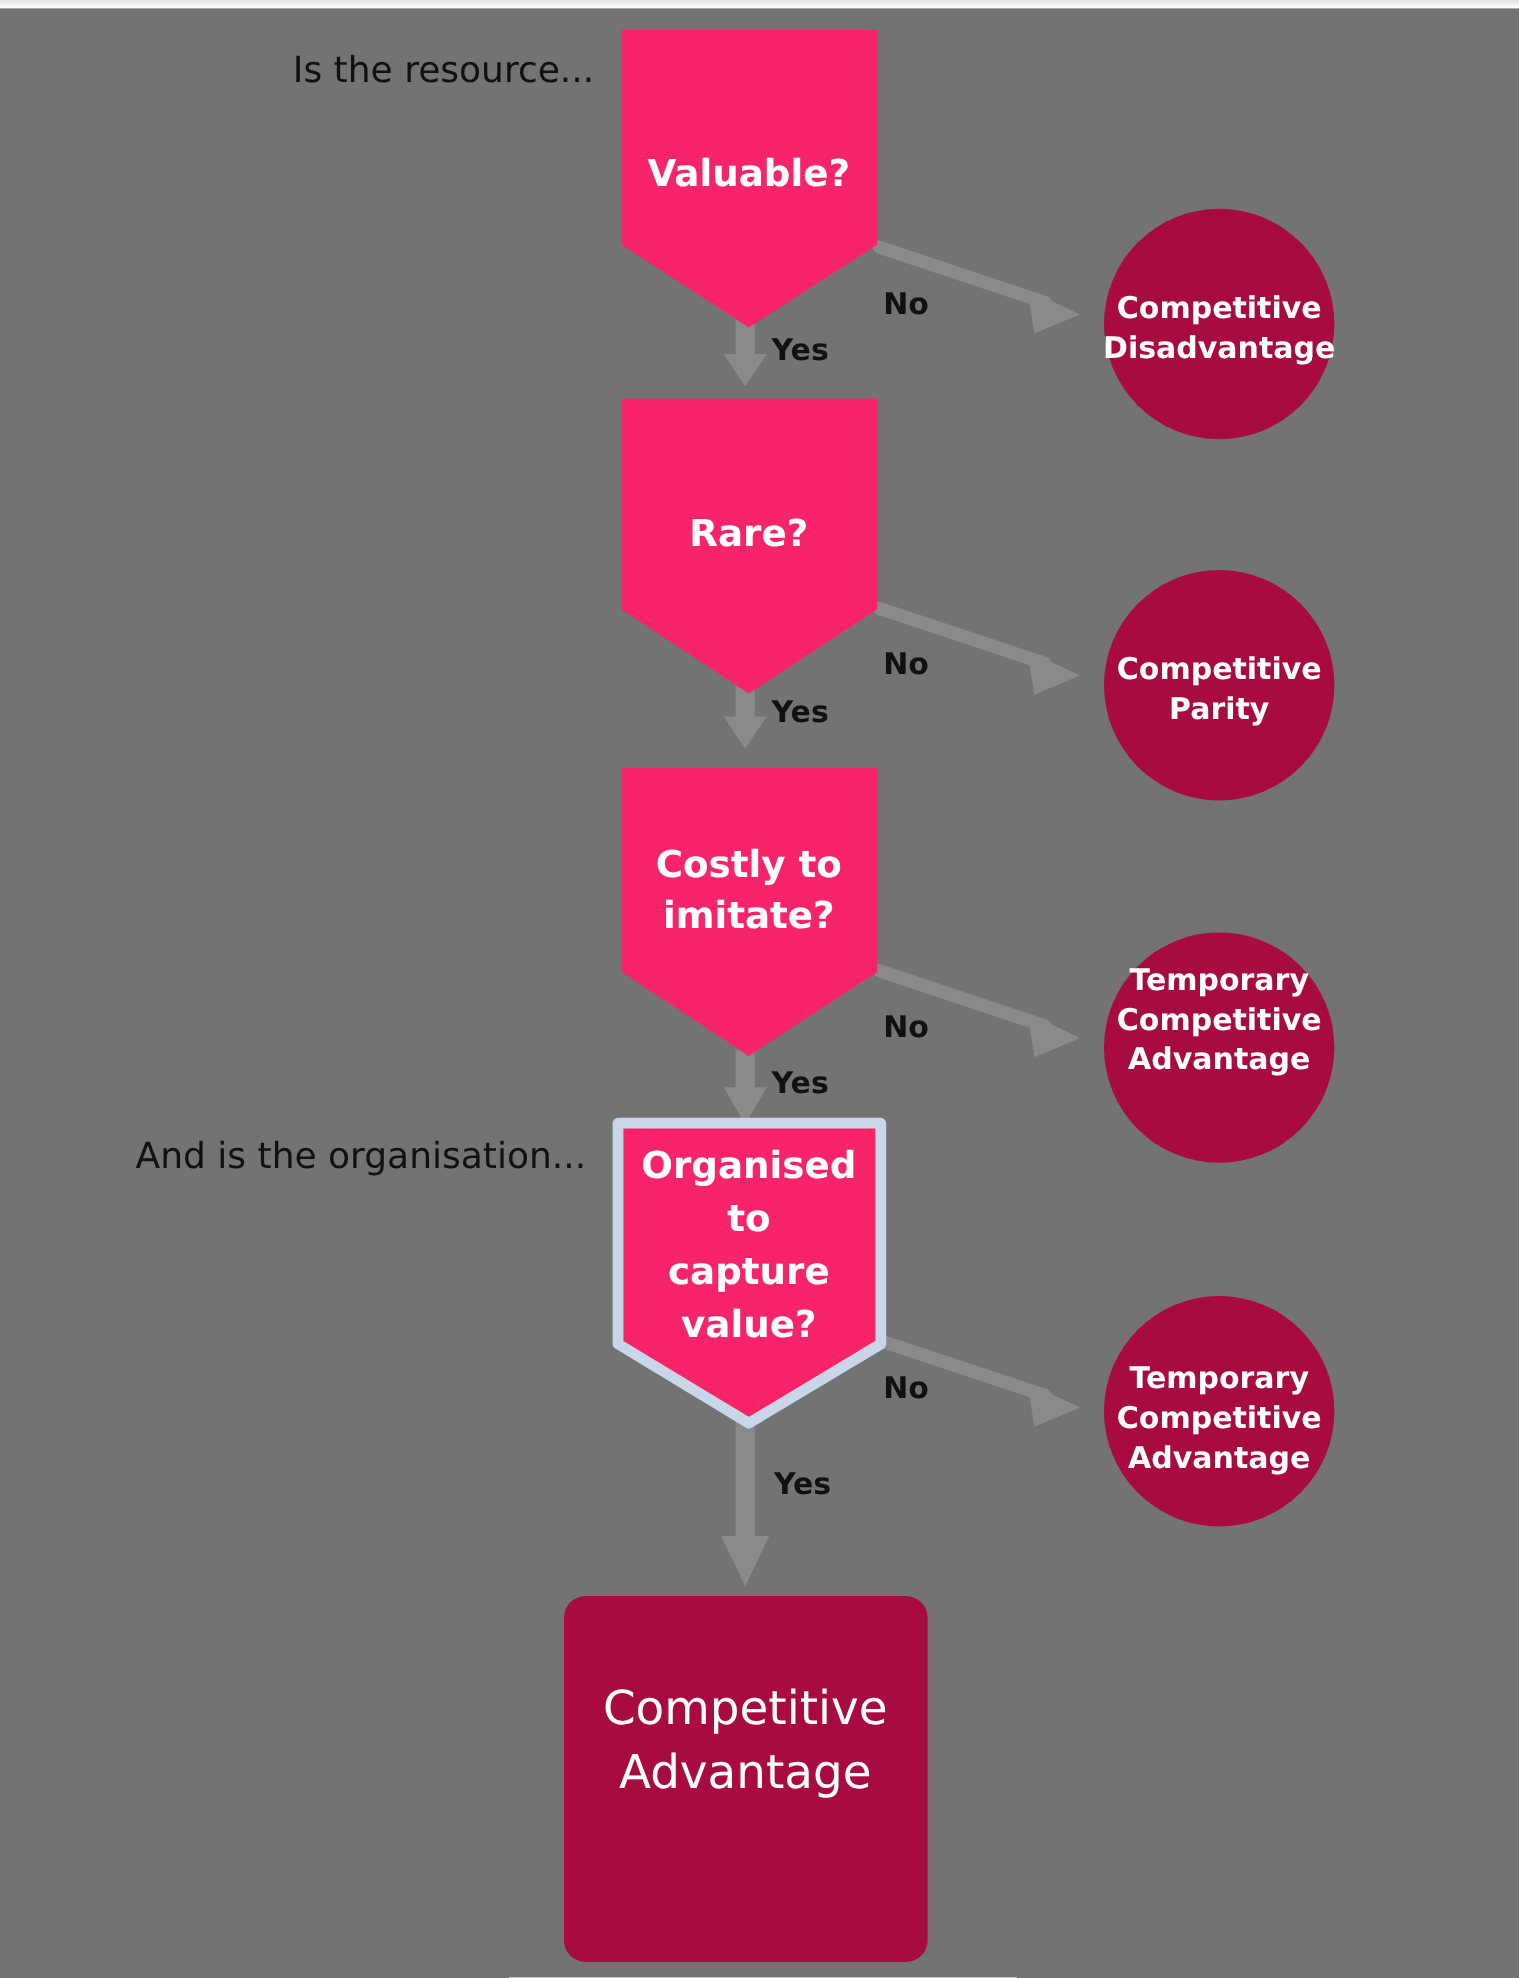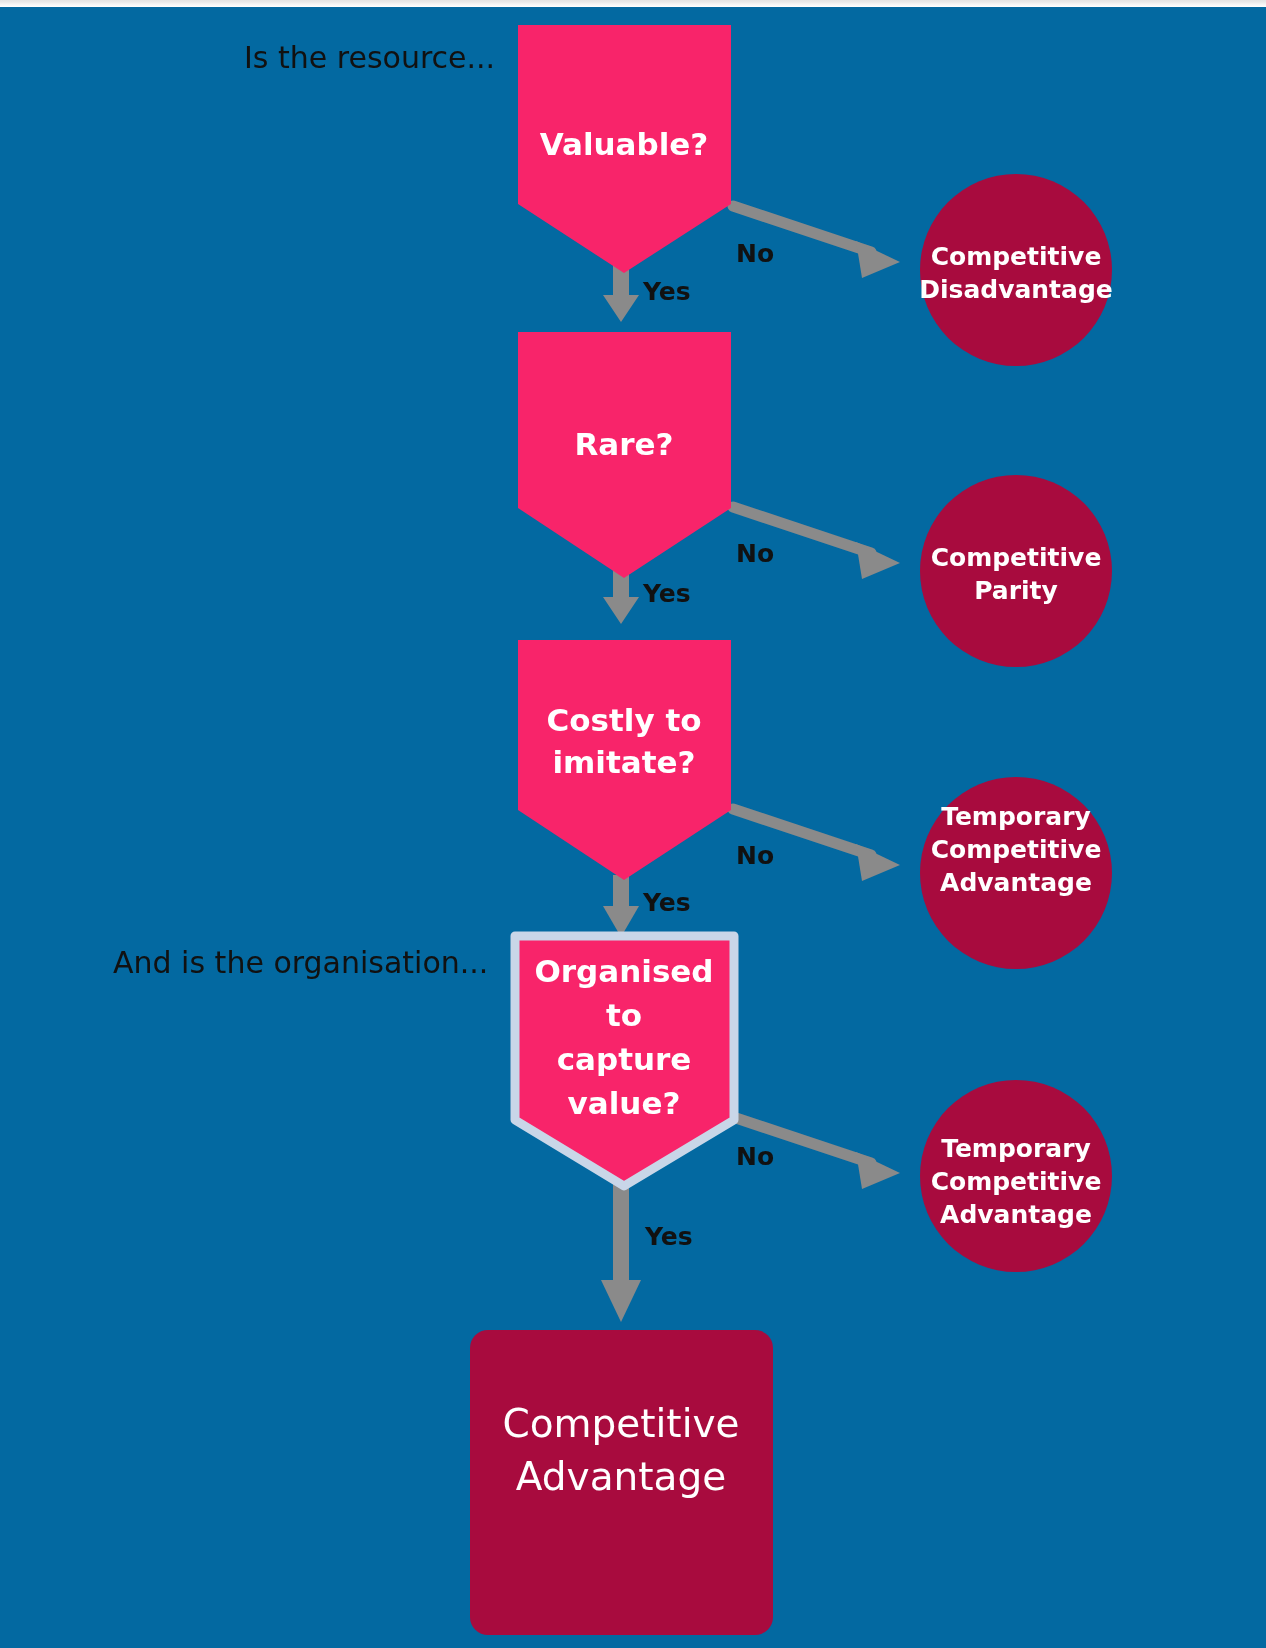--- a/index.html
+++ b/index.html
@@ -8,21 +8,21 @@
     padding: 0;
     background: #ffffff;
   }
   body {
     font-family: "DejaVu Sans", "Liberation Sans", sans-serif;
   }
   #canvas {
     position: relative;
     width: 1266px;
     height: 1648px;
-    background: #0369a1;
+    background: #737373;
     overflow: hidden;
   }
   
   .top-strip {
     position: absolute;
     left: 0;
     top: 0;
     width: 1266px;
     height: 7px;
     background: linear-gradient(to bottom, #e3e3e3 0px, #e9e9e9 2px, #f4f4f4 4px, #ffffff 7px);

